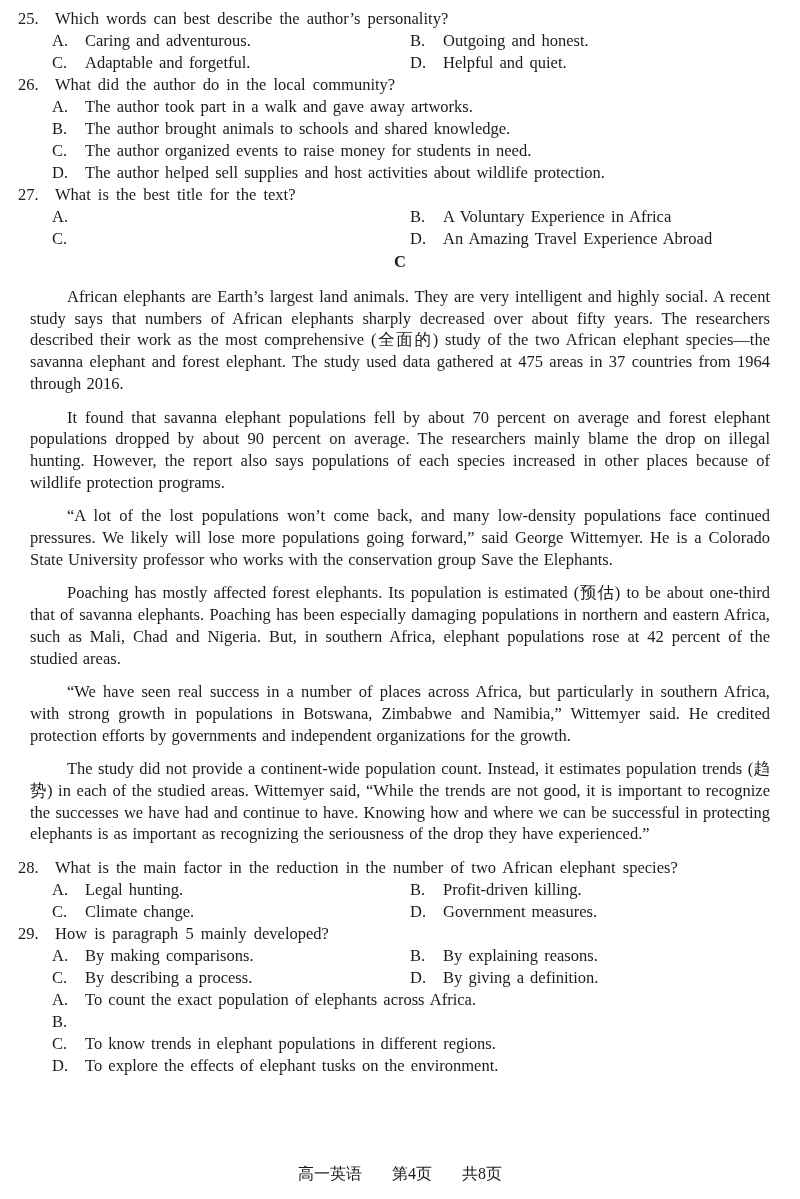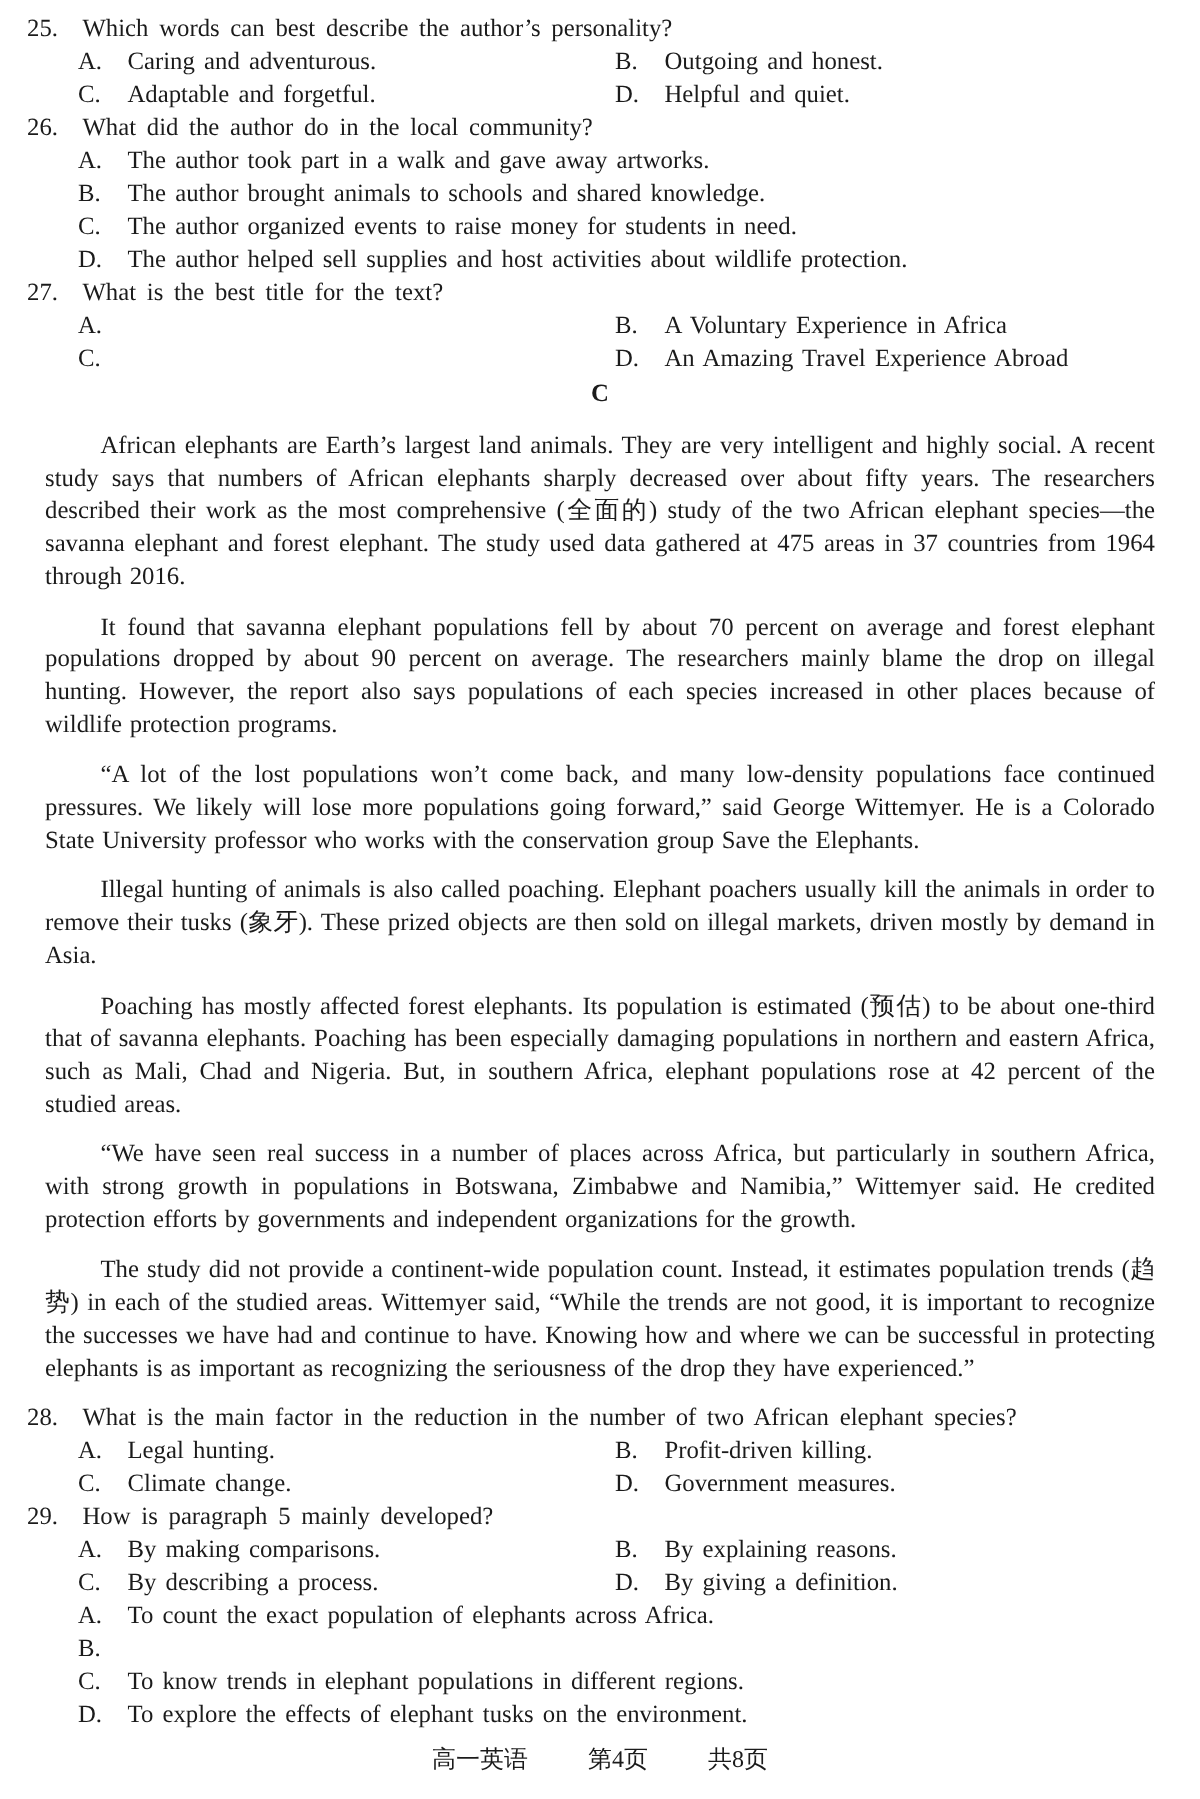--- a/index.html
+++ b/index.html
@@ -46,21 +46,21 @@
     word-spacing: 1px;
   }
   
   .footer {
     position: absolute;
     left: 0;
     bottom: 14px;
     width: 100%;
     display: flex;
     justify-content: center;
-    gap: 40px;
+    gap: 30px;
     font-size: 16px;
   }
 </style>
 </head>
 <body>
 
 <div class="page">
 
   <div class="q">
     <div class="q-head">
@@ -135,21 +135,20 @@
         <span class="opt-text">An Amazing Travel Experience Abroad</span>
       </span>
     </div>
   </div>
 
   <div class="section-label">C</div>
   <div class="passage">
     <p>African elephants are Earth’s largest land animals. They are very intelligent and highly social. A recent study says that numbers of African elephants sharply decreased over about fifty years. The researchers described their work as the most comprehensive (全面的) study of the two African elephant species—the savanna elephant and forest elephant. The study used data gathered at 475 areas in 37 countries from 1964 through 2016.</p>
     <p>It found that savanna elephant populations fell by about 70 percent on average and forest elephant populations dropped by about 90 percent on average. The researchers mainly blame the drop on illegal hunting. However, the report also says populations of each species increased in other places because of wildlife protection programs.</p>
     <p>“A lot of the lost populations won’t come back, and many low-density populations face continued pressures. We likely will lose more populations going forward,” said George Wittemyer. He is a Colorado State University professor who works with the conservation group Save the Elephants.</p>
-    <p>Illegal hunting of animals is also called poaching. Elephant poachers usually kill the animals in order to remove their tusks (象牙). These prized objects are then sold on illegal markets, driven mostly by demand in Asia.</p>
     <p>Poaching has mostly affected forest elephants. Its population is estimated (预估) to be about one-third that of savanna elephants. Poaching has been especially damaging populations in northern and eastern Africa, such as Mali, Chad and Nigeria. But, in southern Africa, elephant populations rose at 42 percent of the studied areas.</p>
     <p>“We have seen real success in a number of places across Africa, but particularly in southern Africa, with strong growth in populations in Botswana, Zimbabwe and Namibia,” Wittemyer said. He credited protection efforts by governments and independent organizations for the growth.</p>
     <p>The study did not provide a continent-wide population count. Instead, it estimates population trends (趋势) in each of the studied areas. Wittemyer said, “While the trends are not good, it is important to recognize the successes we have had and continue to have. Knowing how and where we can be successful in protecting elephants is as important as recognizing the seriousness of the drop they have experienced.”</p>
   </div>
 
   <div class="q">
     <div class="q-head">
       <span class="q-num">28.</span>
       <span class="q-text">What is the main factor in the reduction in the number of two African elephant species?</span>
     </div>

